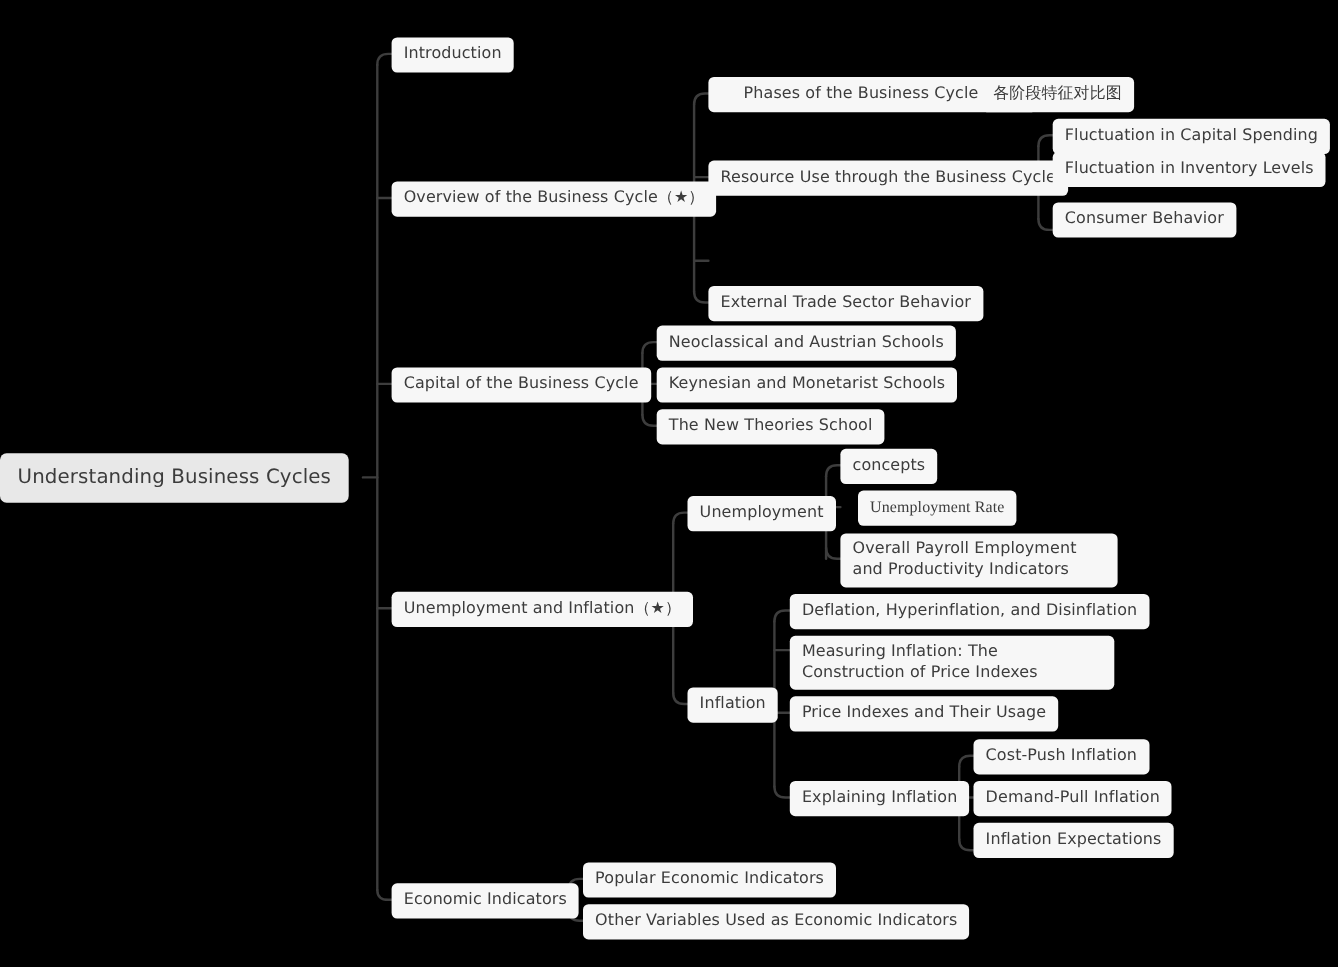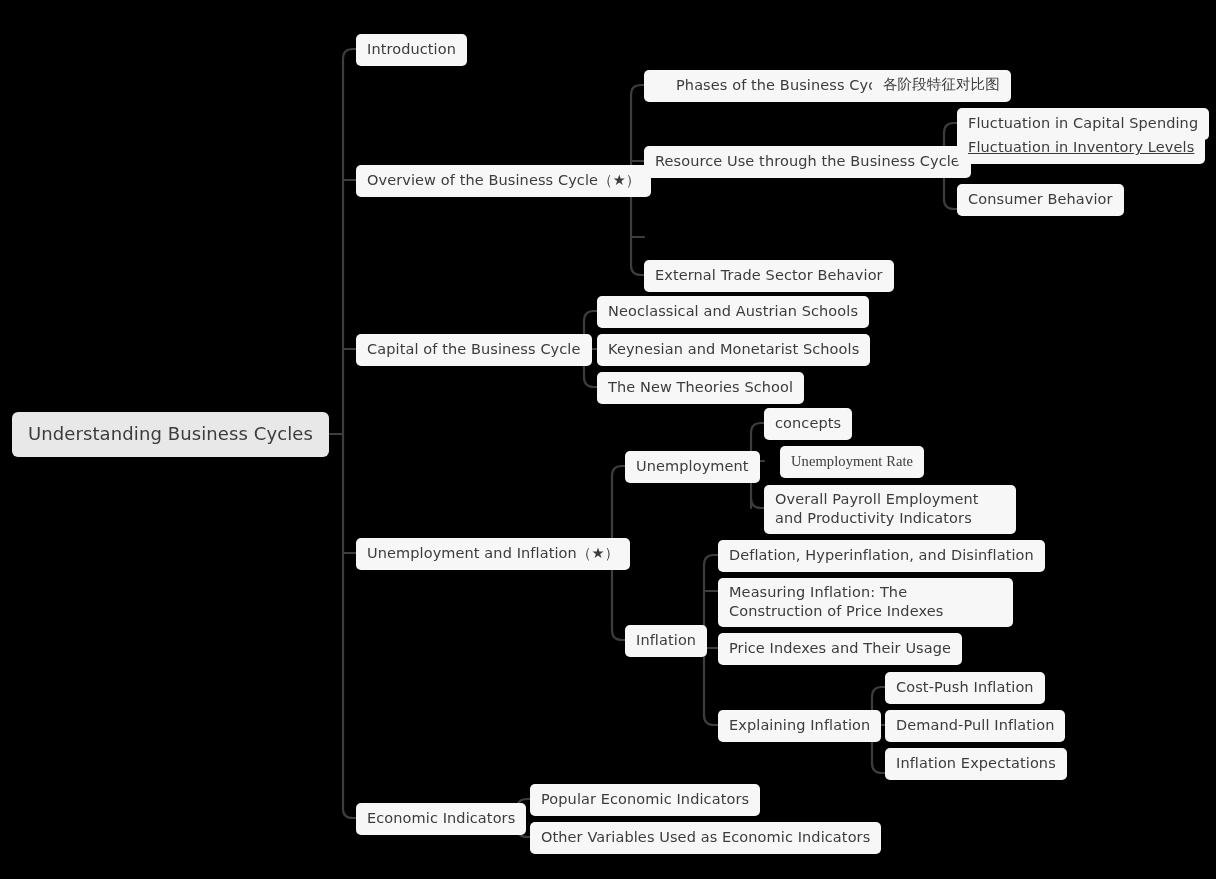--- a/index.html
+++ b/index.html
@@ -123,21 +123,21 @@
       <path d="M872,725 L885,725"></path>
       <path d="M872,763 Q872,773 882,773 L885,773"></path>
 
       <path d="M503,818 L517,818"></path>
       <path d="M517,809 L517,827"></path>
       <path d="M517,809 Q517,799 527,799 L530,799"></path>
       <path d="M517,827 Q517,837 527,837 L530,837"></path>
     </g>
   </svg>
 
-  <div class="node root" style="left:0px; top:412px;margin-left:12px;">
+  <div class="node root" style="left:0px; top:412px;">
     <span class="node-label">Understanding Business Cycles</span>
   </div>
 
   <div class="node" style="left:356px; top:34px;">
     <span class="node-label">Introduction</span>
   </div>
 
   <div class="node" style="left:356px; top:165px;">
     <span class="node-label">Overview of the Business Cycle（★）</span>
   </div>
@@ -151,33 +151,33 @@
   </div>
 
   <div class="node" style="left:356px; top:803px;">
     <span class="node-label">Economic Indicators</span>
   </div>
 
   <div class="node" style="left:644px; top:70px;padding-left:32px;">
     <span class="node-label">Phases of the Business Cycle（★）</span>
   </div>
 
-  <div class="node" style="left:872px; top:70px;font-family:Liberation Mono, monospace;">
+  <div class="node" style="left:892px; top:70px;">
     <span class="node-label">各阶段特征对比图</span>
   </div>
 
   <div class="node" style="left:644px; top:146px;">
     <span class="node-label">Resource Use through the Business Cycle</span>
   </div>
 
   <div class="node" style="left:957px; top:108px;">
     <span class="node-label">Fluctuation in Capital Spending</span>
   </div>
 
-  <div class="node" style="left:957px; top:132px;text-decoration:underline;">
+  <div class="node" style="left:957px; top:138px;">
     <span class="node-label">Fluctuation in Inventory Levels</span>
   </div>
 
   <div class="node" style="left:957px; top:184px;">
     <span class="node-label">Consumer Behavior</span>
   </div>
 
 
   <div class="node" style="left:644px; top:260px;">
     <span class="node-label">External Trade Sector Behavior</span>

